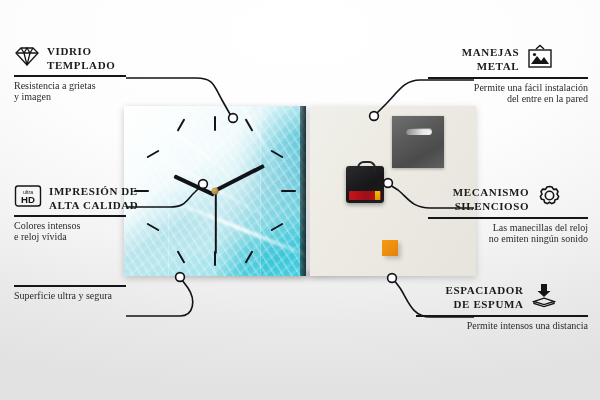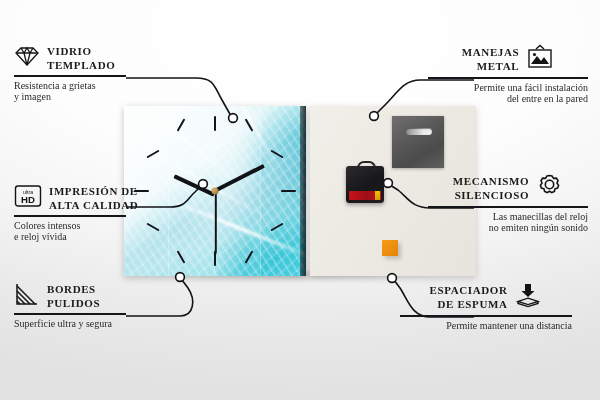--- a/index.html
+++ b/index.html
@@ -198,32 +198,20 @@
         <div class="head">IMPRESIÓN DE</div>
         <div class="head">ALTA CALIDAD</div>
       </span>
     </div>
     <div class="rule"></div>
     <div class="sub">Colores intensos</div>
     <div class="sub">e reloj vívida</div>
   </div>
 
   <div class="callout left" style="left:14px;top:282px;width:112px;">
-    <div class="head-row">
-      <span class="ico">
-        <svg width="26" height="24" viewBox="0 0 26 24" fill="none" stroke="#141414" stroke-width="1.5">
-          <path d="M3 2 L3 22 L23 22"></path>
-          <path d="M3 4 L21 22 M3 9 L16 22 M3 14 L11 22 M3 19 L6 22"></path>
-        </svg>
-      </span>
-      <span>
-        <div class="head">BORDES</div>
-        <div class="head">PULIDOS</div>
-      </span>
-    </div>
     <div class="rule"></div>
     <div class="sub">Superficie ultra y segura</div>
   </div>
 
   <div class="callout right" style="right:12px;top:44px;width:160px;">
     <div class="head-row">
       <span>
         <div class="head">MANEJAS</div>
         <div class="head">METAL</div>
       </span>
@@ -234,49 +222,49 @@
           <path d="M5 20 L11 12 L15 17 L18 13 L23 20 Z" fill="#141414" stroke="none"></path>
           <circle cx="8.5" cy="10.5" r="1.6" fill="#141414" stroke="none"></circle>
         </svg>
       </span>
     </div>
     <div class="rule"></div>
     <div class="sub">Permite una fácil instalación</div>
     <div class="sub">del entre en la pared</div>
   </div>
 
-  <div class="callout right" style="right:12px;top:173px;width:160px;">
+  <div class="callout right" style="right:12px;top:184px;width:160px;">
     <div class="head-row">
       <span>
         <div class="head">MECANISMO</div>
         <div class="head">SILENCIOSO</div>
       </span>
       <span class="ico">
         <svg width="27" height="26" viewBox="0 0 27 26" fill="none" stroke="#141414" stroke-width="1.6">
           <path d="M13.5 2.5 L16 3 L17.6 5.4 L20.4 5.2 L22 7.6 L21 10.2 L22.6 12.4 L21.6 15 L19 15.8 L18.4 18.5 L15.8 19.6 L13.5 18.2 L11.2 19.6 L8.6 18.5 L8 15.8 L5.4 15 L4.4 12.4 L6 10.2 L5 7.6 L6.6 5.2 L9.4 5.4 L11 3 Z"></path>
           <circle cx="13.5" cy="11.5" r="4.2"></circle>
         </svg>
       </span>
     </div>
     <div class="rule"></div>
     <div class="sub">Las manecillas del reloj</div>
     <div class="sub">no emiten ningún sonido</div>
   </div>
 
-  <div class="callout right" style="right:28px;top:282px;width:172px;">
+  <div class="callout right" style="right:12px;top:282px;width:172px;">
     <div class="head-row">
       <span>
         <div class="head">ESPACIADOR</div>
         <div class="head">DE ESPUMA</div>
       </span>
       <span class="ico">
         <svg width="28" height="26" viewBox="0 0 28 26" fill="none" stroke="#141414" stroke-width="1.4">
           <path d="M11 2 L17 2 L17 9 L20.5 9 L14 15 L7.5 9 L11 9 Z" fill="#141414" stroke="none"></path>
           <path d="M14 16.2 L24 19.4 L14 22.6 L4 19.4 Z"></path>
           <path d="M4 19.4 L4 21.4 L14 24.6 L24 21.4 L24 19.4"></path>
         </svg>
       </span>
     </div>
     <div class="rule"></div>
-    <div class="sub">Permite mantener una distancia</div>
+    <div class="sub">Permite intensos una distancia</div>
   </div>
 
 </div>
 
 </body></html>

